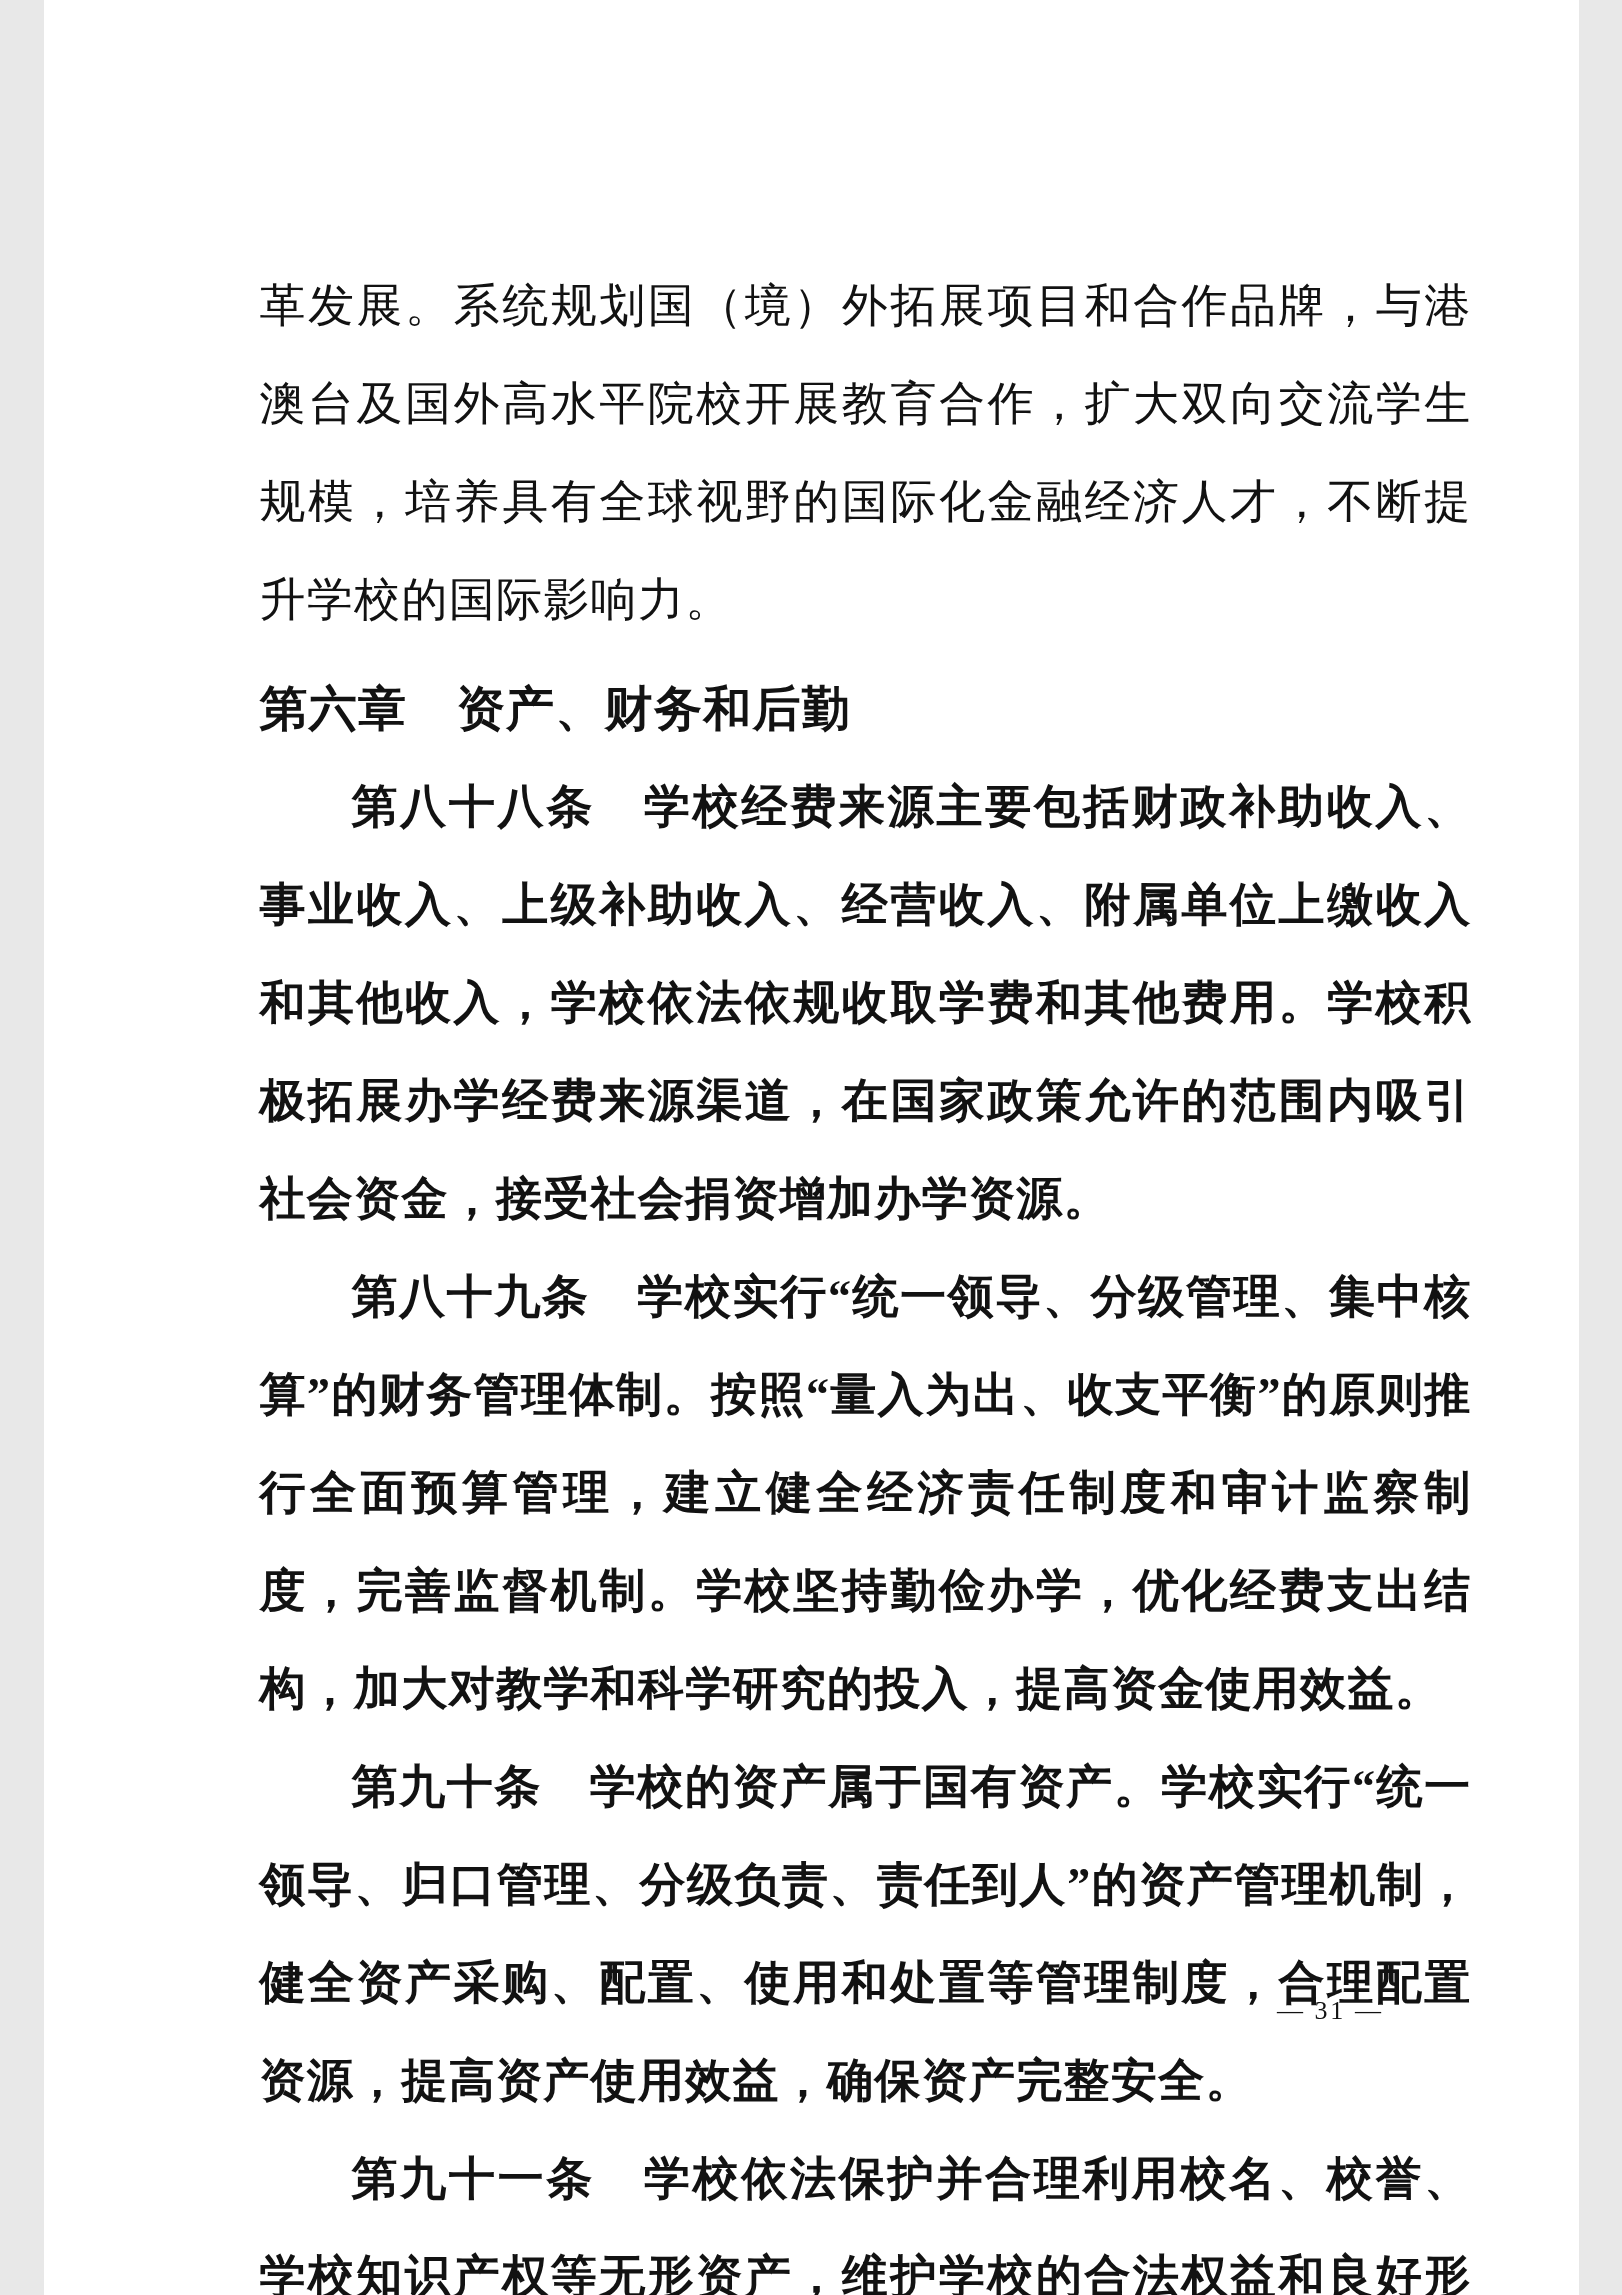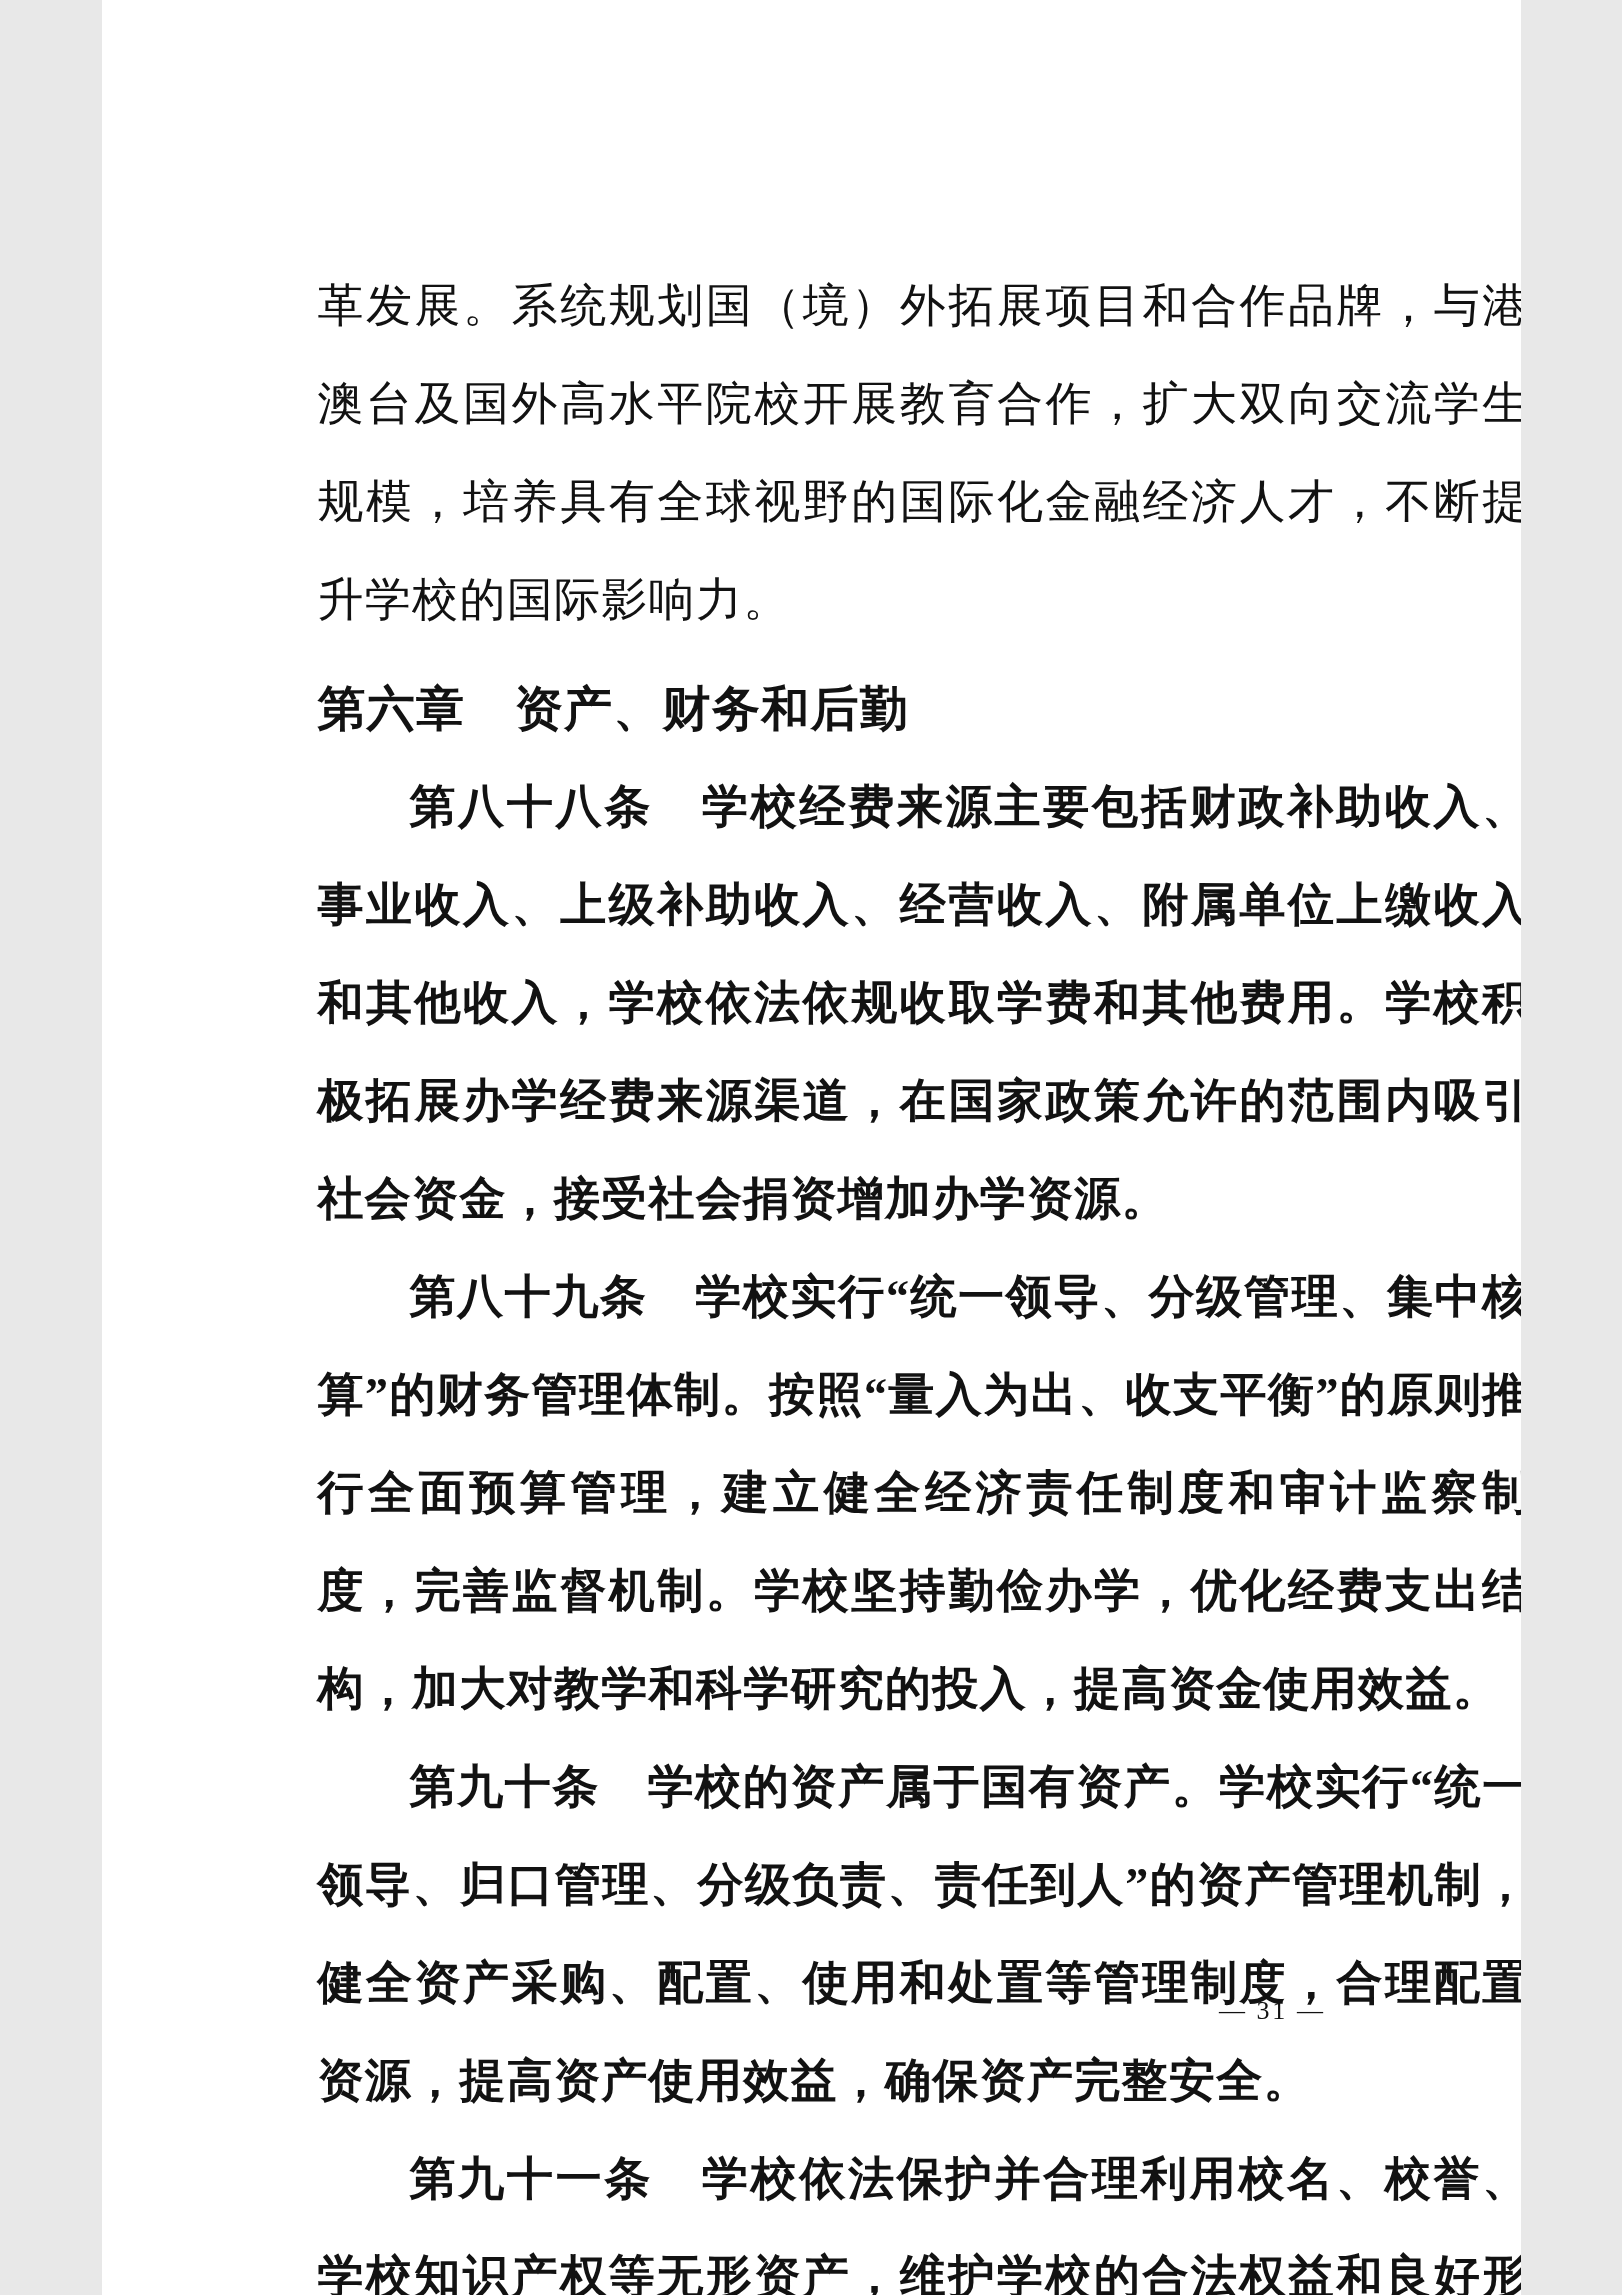--- a/index.html
+++ b/index.html
@@ -2,21 +2,21 @@
 <html lang="zh" style="font-size:10.5px"><head>
   <meta charset="utf-8">
   <style>
     html, body {
       margin: 0;
       padding: 0;
       background: #e8e8e8;
     }
     .page {
       position: relative;
-      width: 1419px;
+      width: 1535px;
       height: 2295px;
       margin: 0 auto;
       background: #ffffff;
       overflow: hidden;
       color: #121212;
       font-family: "Liberation Serif", "DejaVu Serif", serif;
     }
     .body-text {
       position: absolute;
       left: 216px;

